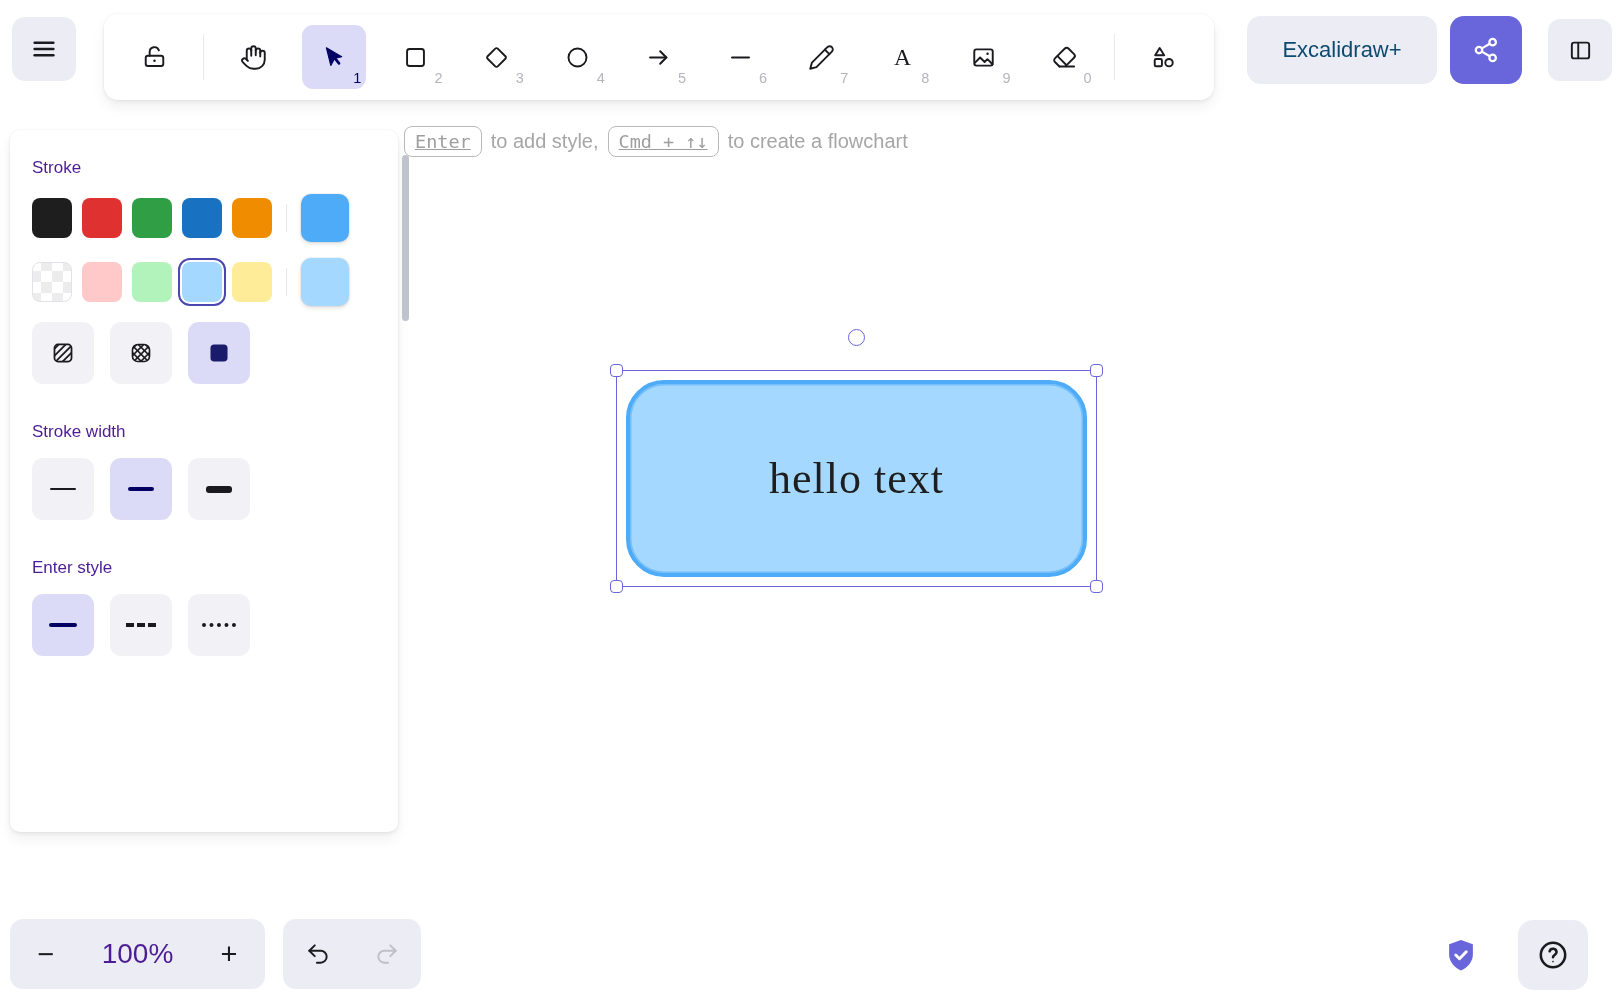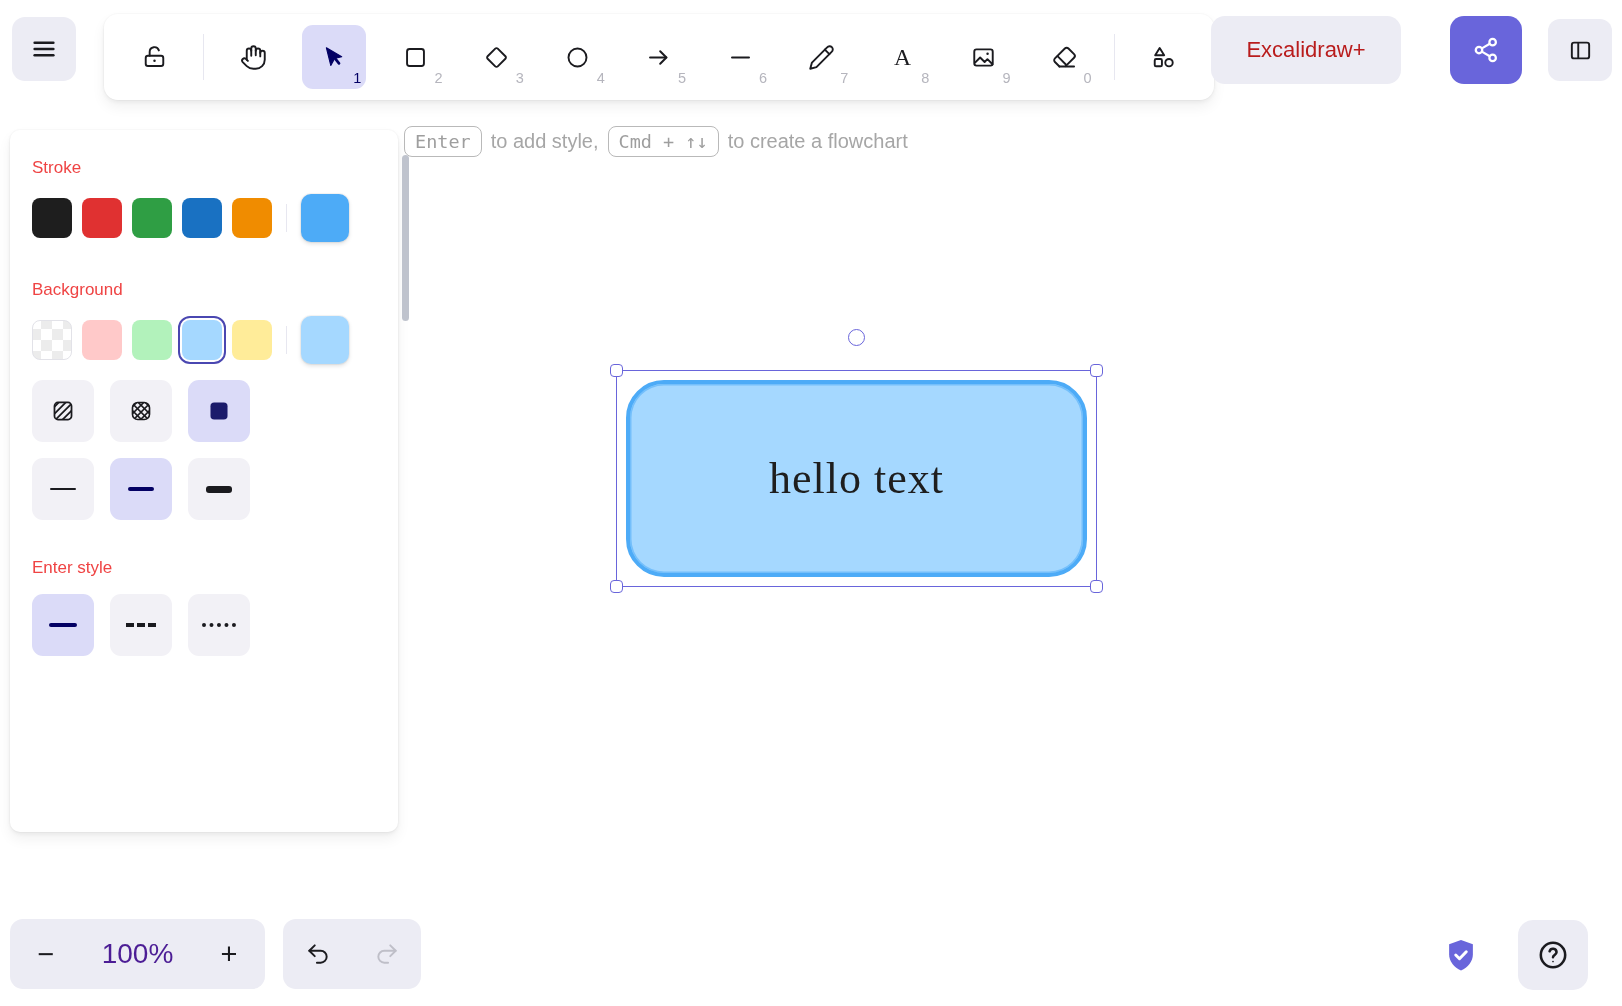--- a/index.html
+++ b/index.html
@@ -17,38 +17,38 @@
               border-radius:13px; background:#ececf4; display:flex; align-items:center; justify-content:center; }
   .toolbar { position:absolute; left:104px; top:14px; width:1110px; height:86px;
              display:flex; align-items:center; justify-content:space-between; padding:0 18px; }
   .tool { position:relative; width:64px; height:64px; border-radius:11px; display:flex;
           align-items:center; justify-content:center; color:#1b1b1f; background:transparent; }
   .tool.active { background:#dbdbf8; color:#030064; }
   .tool .num { position:absolute; right:5px; bottom:3px; font-size:14.5px; color:#b5b5bd; }
   .tool.active .num { color:#030064; }
   .tb-divider { width:1px; height:46px; background:#e7e7f0; }
 
-  .plus-btn { position:absolute; left:1211px; top:16px; width:190px; height:68px; border-radius:14px;
-              background:#ececf4; font-size:22px; color:#b91c1c; }
+  .plus-btn { position:absolute; left:1247px; top:16px; width:190px; height:68px; border-radius:14px;
+              background:#ececf4; font-size:22px; color:#0c4a6e; }
   .share-btn { position:absolute; left:1450px; top:16px; width:72px; height:68px; border-radius:14px;
                background:#6965db; color:#fff; display:flex; align-items:center; justify-content:center; }
   .library-btn { position:absolute; left:1548px; top:19px; width:64px; height:62px; border-radius:12px;
                  background:#ececf4; display:flex; align-items:center; justify-content:center; color:#1b1b1f; }
 
   
   .hint { position:absolute; left:404px; top:124px; height:34px; display:flex; align-items:center;
           gap:9px; color:#a6a6a6; font-size:20px; white-space:nowrap; }
   .key { display:inline-flex; align-items:center; height:31px; padding:0 10px;
          border:1.7px solid #b9b9b9; border-radius:8px; color:#9e9e9e;
-         font-family:"DejaVu Sans Mono", monospace; font-size:18.5px; }
+         font-family:"DejaVu Sans Mono", monospace; font-size:18.5px;text-decoration:underline; }
 
   
   .panel { position:absolute; left:10px; top:130px; width:388px; height:702px; border-radius:10px;
            padding:12px 22px; }
-  .p-label { font-size:17px; color:#ef4444; margin-top:38px; }
+  .p-label { font-size:17px; color:#4c1d95; margin-top:38px; }
   .p-label.first { margin-top:16px; }
   .swatch-row { display:flex; align-items:center; margin-top:16px; }
   .swatches { display:flex; align-items:center; gap:10px; }
   .swatch { width:40px; height:40px; border-radius:8px; }
   .swatch.transparent { border:1px solid #e2e2e8;
       background-image:repeating-conic-gradient(#ececec 0% 25%, #ffffff 0% 50%);
       background-size:22px 22px; background-position:center; }
   .swatch.selected { outline:2px solid #4a47b1; outline-offset:2px; }
   .v-div { width:1px; height:28px; background:#e7e7f0; margin:0 14px; }
   .swatch.current { width:48px; height:48px; border-radius:10px;
@@ -252,21 +252,20 @@
           <div class="swatch" style="background: rgb(30, 30, 30);"></div>
           <div class="swatch" style="background: rgb(224, 49, 49);"></div>
           <div class="swatch" style="background: rgb(47, 158, 68);"></div>
           <div class="swatch" style="background: rgb(25, 113, 194);"></div>
           <div class="swatch" style="background: rgb(240, 140, 0);"></div>
         </div>
       <div class="v-div"></div>
       <div class="swatch current" style="background: rgb(77, 171, 247);"></div>
     </div>
 
-    <div class="p-label">Background</div>
     <div class="swatch-row">
       <div class="swatches">
           <div class="swatch transparent"></div>
           <div class="swatch" style="background: rgb(255, 201, 201);"></div>
           <div class="swatch" style="background: rgb(178, 242, 187);"></div>
           <div class="swatch selected" style="background: rgb(165, 216, 255);"></div>
           <div class="swatch" style="background: rgb(255, 236, 153);"></div>
         </div>
       <div class="v-div"></div>
       <div class="swatch current" style="background: rgb(165, 216, 255);"></div>
@@ -310,20 +309,21 @@
             </g>
           </svg>
       </button>
       <button class="opt active">
         <svg width="28" height="28" viewBox="0 0 24 24">
             <rect x="4.7" y="4.7" width="14.6" height="14.6" rx="3.2" fill="#1b1b6b"></rect>
           </svg>
       </button>
     </div>
 
+    <div class="p-label">Stroke width</div>
     <div class="opt-row">
       <button class="opt">
           <span class="wline w1"></span>
         </button>
       <button class="opt active">
           <span class="wline w2"></span>
         </button>
       <button class="opt">
           <span class="wline w3"></span>
         </button>

